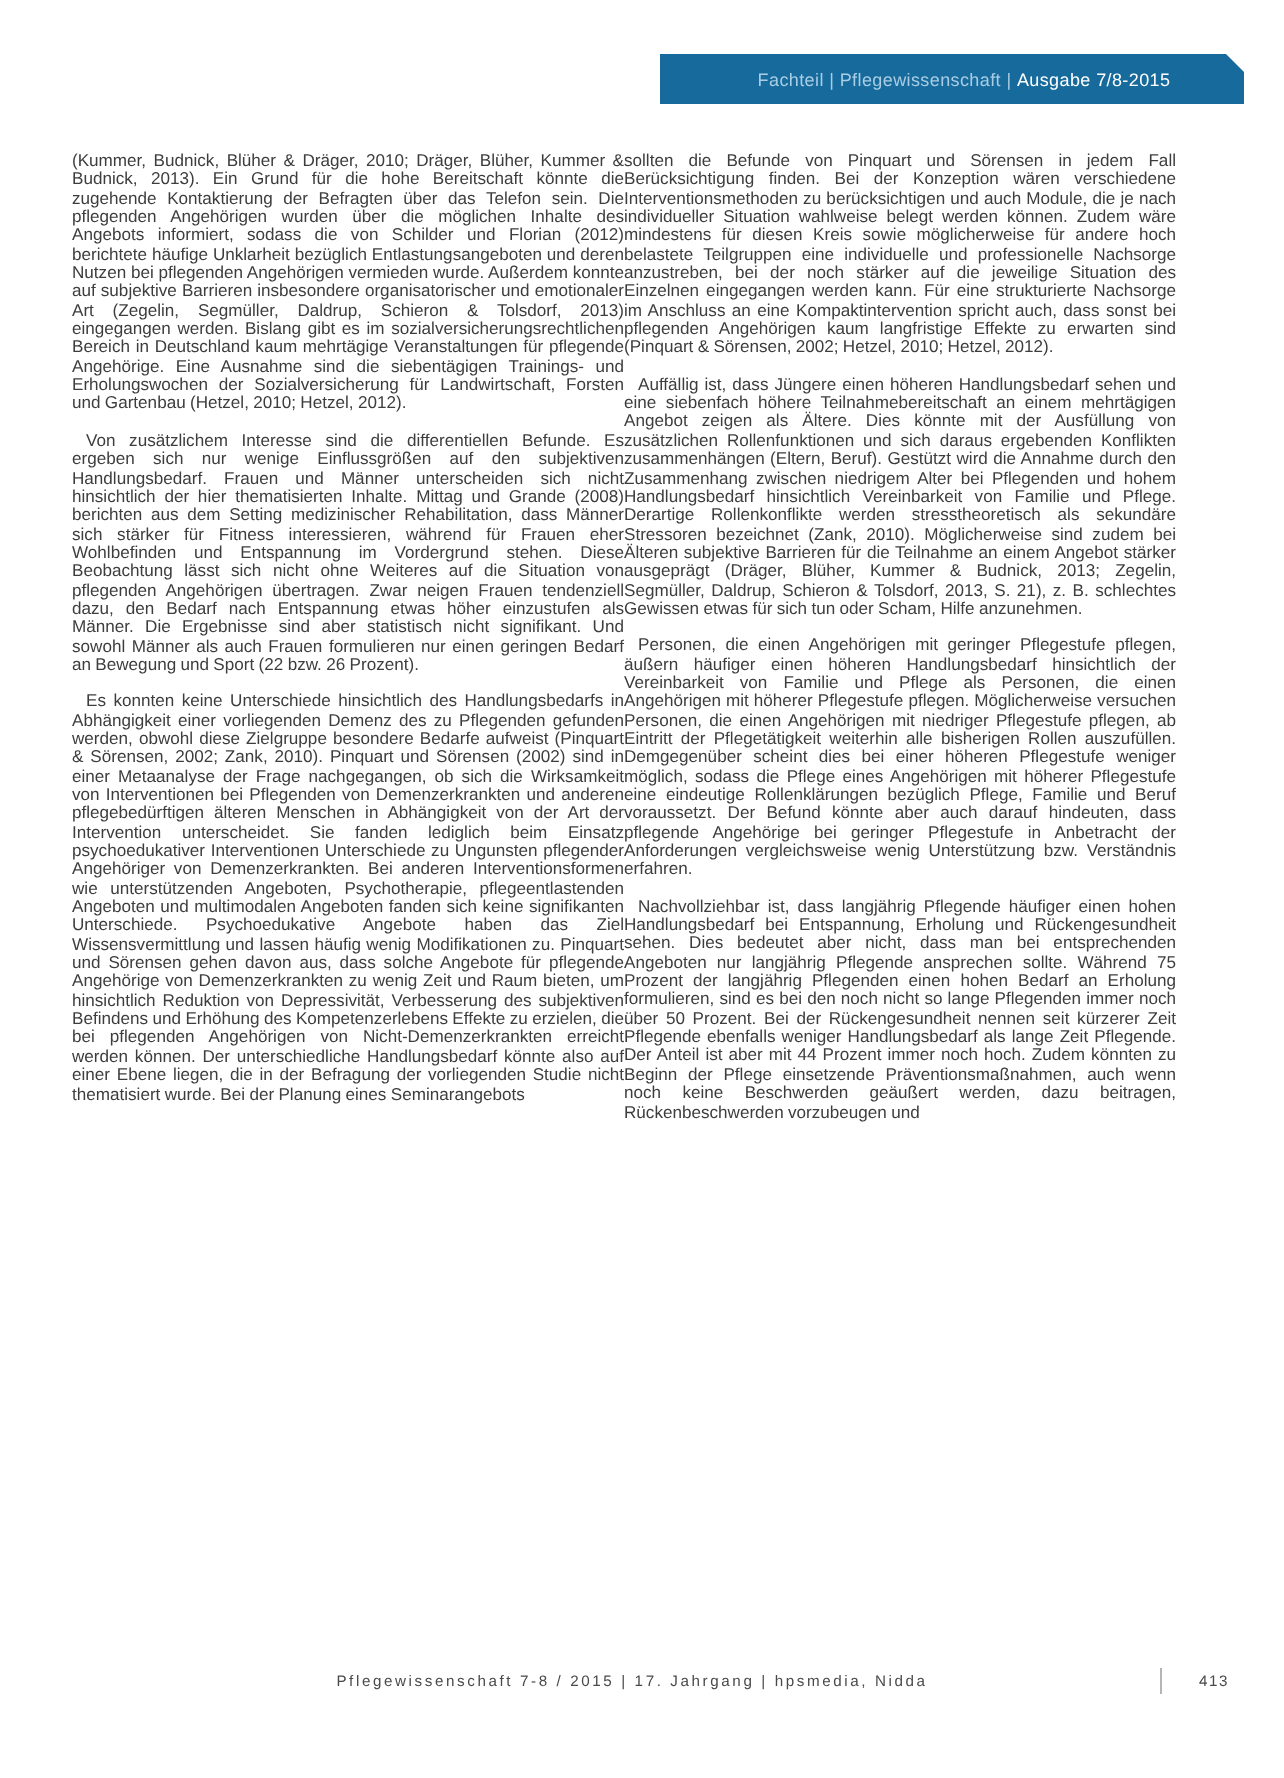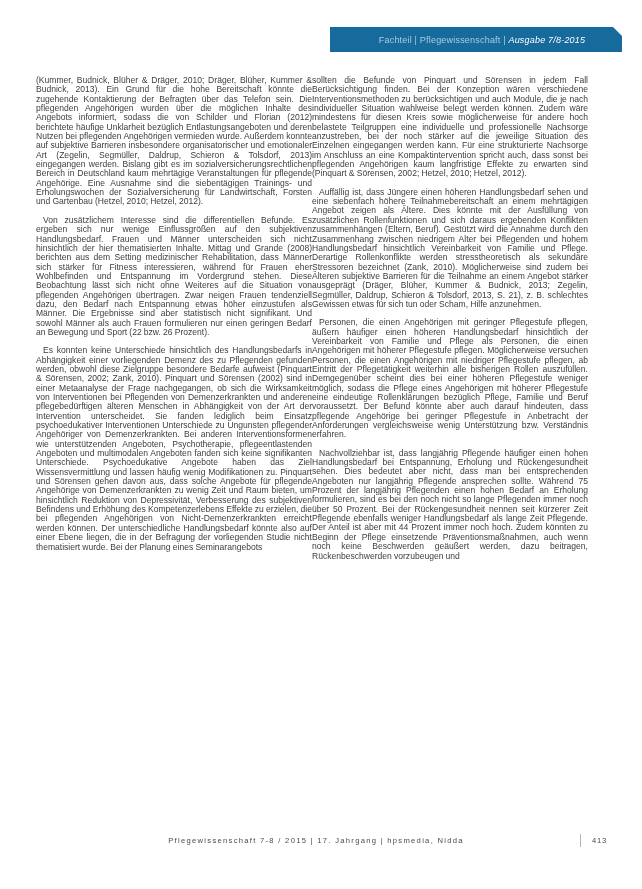--- a/index.html
+++ b/index.html
@@ -25,21 +25,21 @@
     background: #176a9c;
     clip-path: polygon(0 0, calc(100% - 9px) 0, 100% 9px, 100% 100%, 0 100%);
     display: flex;
     align-items: center;
     justify-content: center;
     white-space: pre;
     font-size: 9px;
     letter-spacing: 0.2px;
   }
   .header-bar .section-part { color: #a8cde4; padding-left: 12px; }
-  .header-bar .issue-part   { color: #ffffff; font-style: italic; }
+  .header-bar .issue-part   { color: #ffffff; }
 
   
   .article {
     position: absolute;
     left: 36px;
     top: 76px;
     width: 570px;
     display: flex;
   }
   .col {
@@ -83,20 +83,21 @@
     top: 0;
     width: 1px;
     height: 13px;
     background: #b5b5b5;
   }
   .footer .page-number {
     position: absolute;
     left: 592px;
     top: 2px;
     width: 30px;
+    text-align: center;
     letter-spacing: 0.8px;
   }
 </style>
 </head>
 <body>
 
 <div class="page">
 
   <div class="header-bar">
     <span class="section-part">Fachteil | Pflegewissenschaft | </span><span class="issue-part">Ausgabe 7/8-2015</span>

